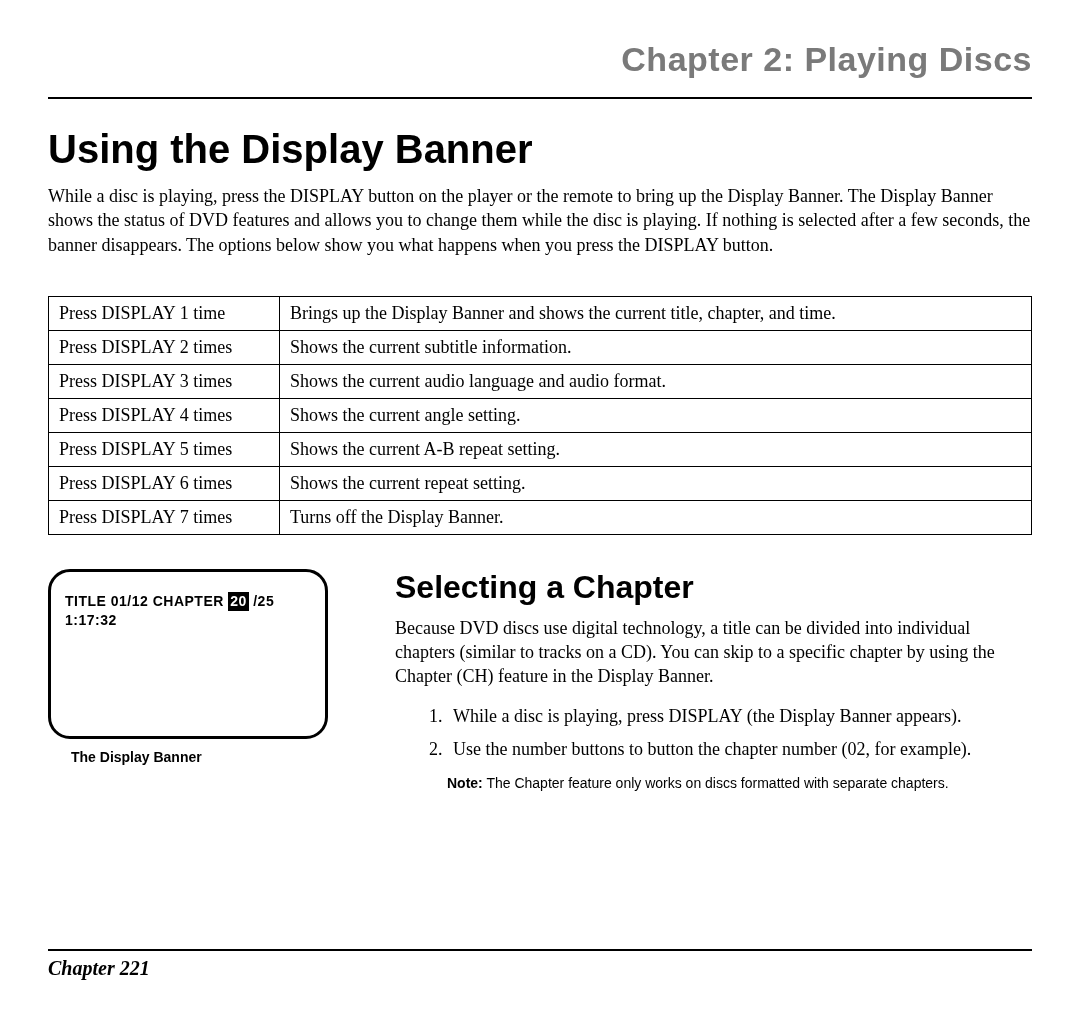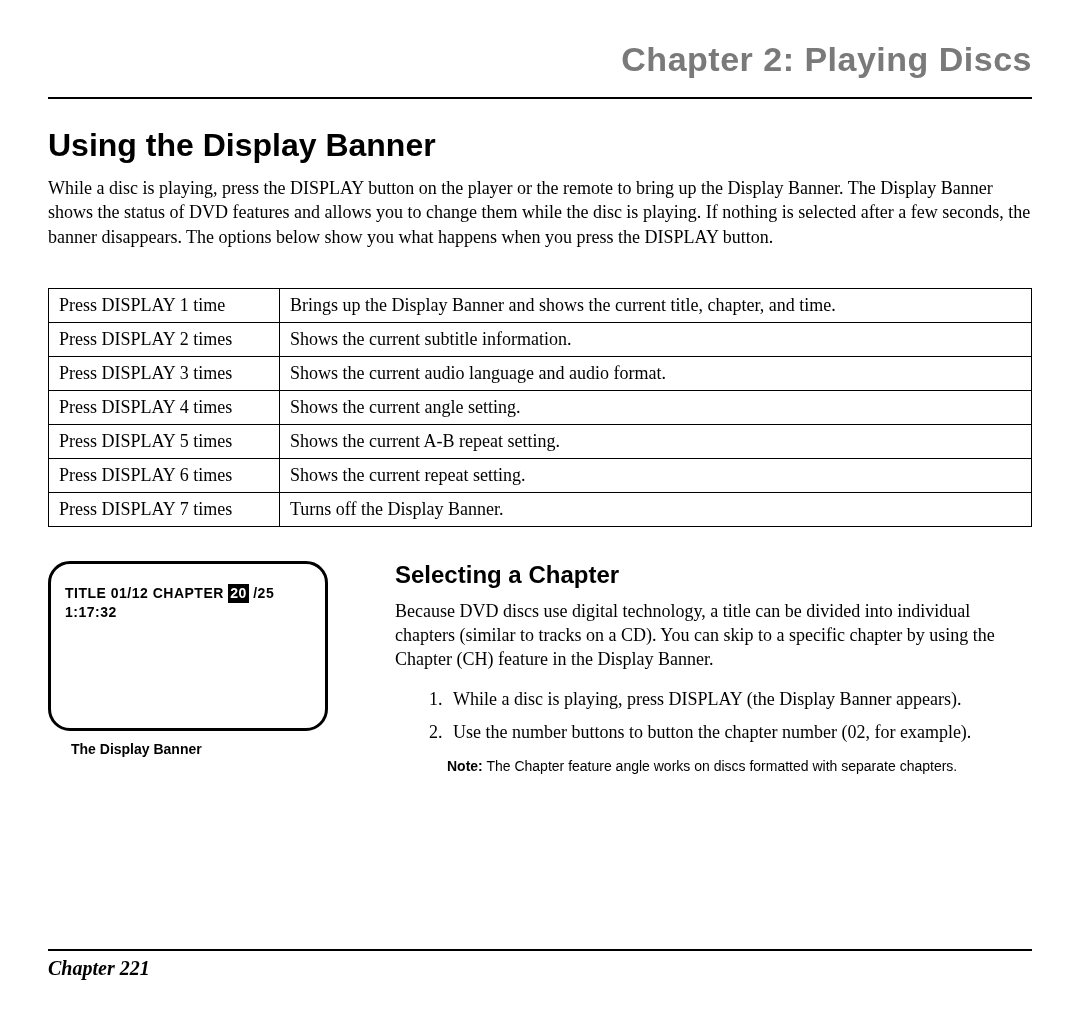--- a/index.html
+++ b/index.html
@@ -23,21 +23,21 @@
     font-size: 34px;
     color: #7a7a7a;
     letter-spacing: 0.5px;
     border-bottom: 2px solid #000;
     padding-bottom: 18px;
     margin-bottom: 28px;
   }
   .section-title {
     font-family: Arial, Helvetica, sans-serif;
     font-weight: 700;
-    font-size: 32px;
+    font-size: 40px;
     color: #000;
     margin-bottom: 12px;
   }
   .body-text {
     font-size: 18px;
     line-height: 1.35;
     margin-bottom: 39px;
   }
   table.display-table {
     border-collapse: collapse;
@@ -87,21 +87,21 @@
     font-size: 14px;
     margin-top: 10px;
     margin-left: 23px;
   }
   .right-col {
     flex: 1;
   }
   .sub-title {
     font-family: Arial, Helvetica, sans-serif;
     font-weight: 700;
-    font-size: 24px;
+    font-size: 32px;
     margin-bottom: 10px;
   }
   .sub-body {
     font-size: 18px;
     line-height: 1.35;
     margin-bottom: 14px;
   }
   ol.steps {
     font-size: 18px;
     line-height: 1.5;
@@ -190,21 +190,21 @@
     </div>
 
     <div class="right-col">
       <div class="sub-title">Selecting a Chapter</div>
       <div class="sub-body">Because DVD discs use digital technology, a title can be divided into individual chapters (similar to tracks on a CD). You can skip to a specific chapter by using the Chapter (CH) feature in the Display Banner.</div>
       <ol class="steps" id="steps-list">
           <li>While a disc is playing, press DISPLAY (the Display Banner appears).</li>
           <li>Use the number buttons to button the chapter number (02, for example).</li>
         </ol>
       <div class="note">
-        <b>Note:</b><span> The Chapter feature angle works on discs formatted with separate chapters.</span>
+        <b>Note:</b><span> The Chapter feature only works on discs formatted with separate chapters.</span>
       </div>
     </div>
   </div>
 
   <div class="footer">
     <span>Chapter 2</span>
     <span>21</span>
   </div>
 
 </div>

